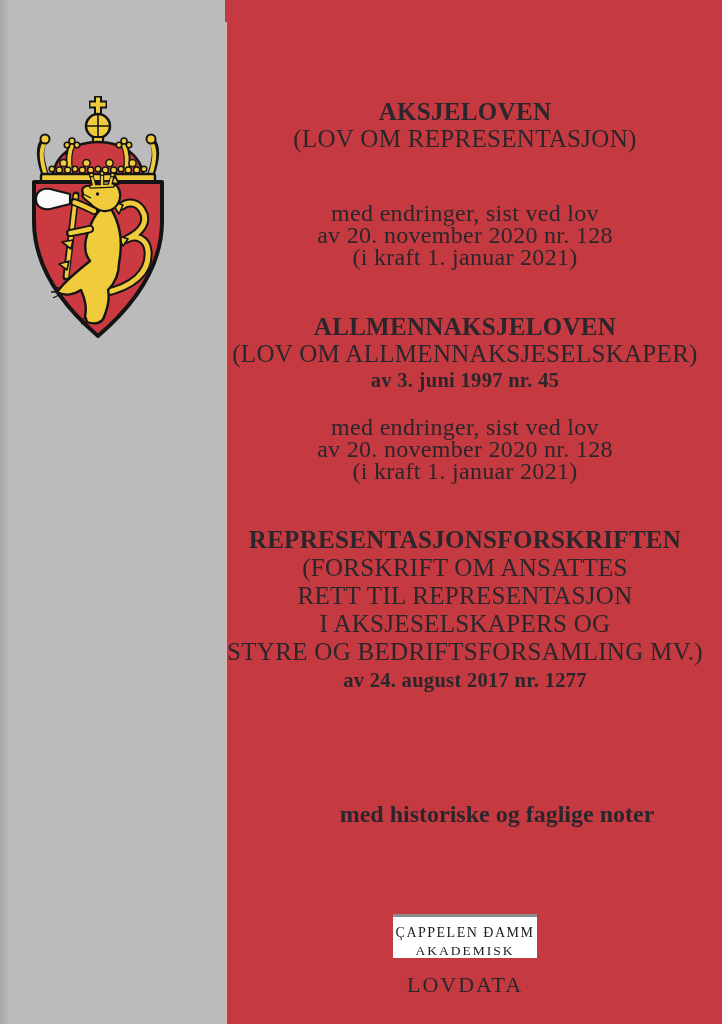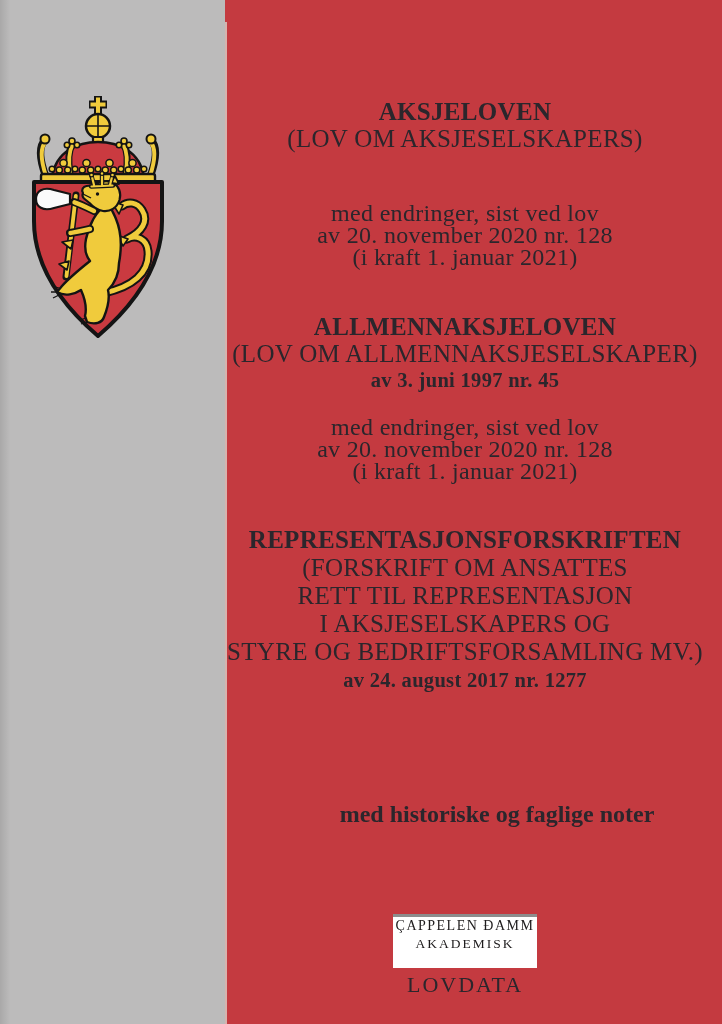--- a/index.html
+++ b/index.html
@@ -27,24 +27,24 @@
   .sec-c{line-height:28px;}
   .title{font-weight:bold;font-size:25px;}
   .sub{font-size:25px;}
   .enacted{font-weight:bold;font-size:20.5px;}
   .notes{line-height:22px;font-size:24px;}
   .sec-a{top:76px;} .notes-a{top:180px;}
   .sec-b{top:291px;} .notes-b{top:394px;}
   .sec-c{top:504px;font-family:Liberation Serif, serif;}
   .tagline{top:779px;font-weight:bold;font-size:24px;line-height:26px;padding-left:32px;}
   .logo-box{
-    position:absolute;top:892px;left:calc(50% - 72px);width:144px;height:54px;
+    position:absolute;top:892px;left:calc(50% - 72px);width:144px;height:44px;
     box-sizing:border-box;background:var(--logo-box-white,#ffffff);
     border-top:3px solid var(--logo-border-gray,#8d8d8d);
-    padding-top:0;
+    padding-top:7px;
   }
   .logo-l1{font-size:14px;letter-spacing:1.5px;line-height:18px;color:var(--logo-ink,#1d1b1c);}
   .logo-l2{font-size:13.5px;letter-spacing:2px;line-height:17px;color:var(--logo-ink,#1d1b1c);}
   .imprint{top:951px;font-size:22px;letter-spacing:2px;line-height:24px;}
   .emblem{position:absolute;left:28px;top:93px;width:140px;height:246px;}
   
   .f-gold{fill:var(--gold,#f0cb3c);} .f-red{fill:var(--shield-red,#ca3a40);}
   .f-white{fill:var(--blade-white,#fbfbfb);} .f-ink{fill:var(--outline,#141414);}
   .s-ink{stroke:var(--outline,#141414);} .s-gold{stroke:var(--gold,#f0cb3c);}
   .no-f{fill:none;}
@@ -140,21 +140,21 @@
         <path class="no-f s-gold" d="M66,118 C58,114 52,111 46.5,109.3 M62,136 C54,138 48,139 42.5,140" stroke-width="4.4" stroke-linecap="round"></path>
       </g>
     </svg>
   </aside>
 
   <section class="front">
     <div class="content">
 
       <header class="sec sec-a">
         <div class="l title">AKSJELOVEN</div>
-        <div class="l sub">(LOV OM AKSJESELSKAPERS)</div>
+        <div class="l sub">(LOV OM REPRESENTASJON)</div>
       </header>
 
       <div class="sec notes notes-a">
         <div class="l">med endringer, sist ved lov</div>
         <div class="l">av 20. november 2020 nr. 128</div>
         <div class="l">(i kraft 1. januar 2021)</div>
       </div>
 
       <header class="sec sec-b">
         <div class="l title">ALLMENNAKSJELOVEN</div>

